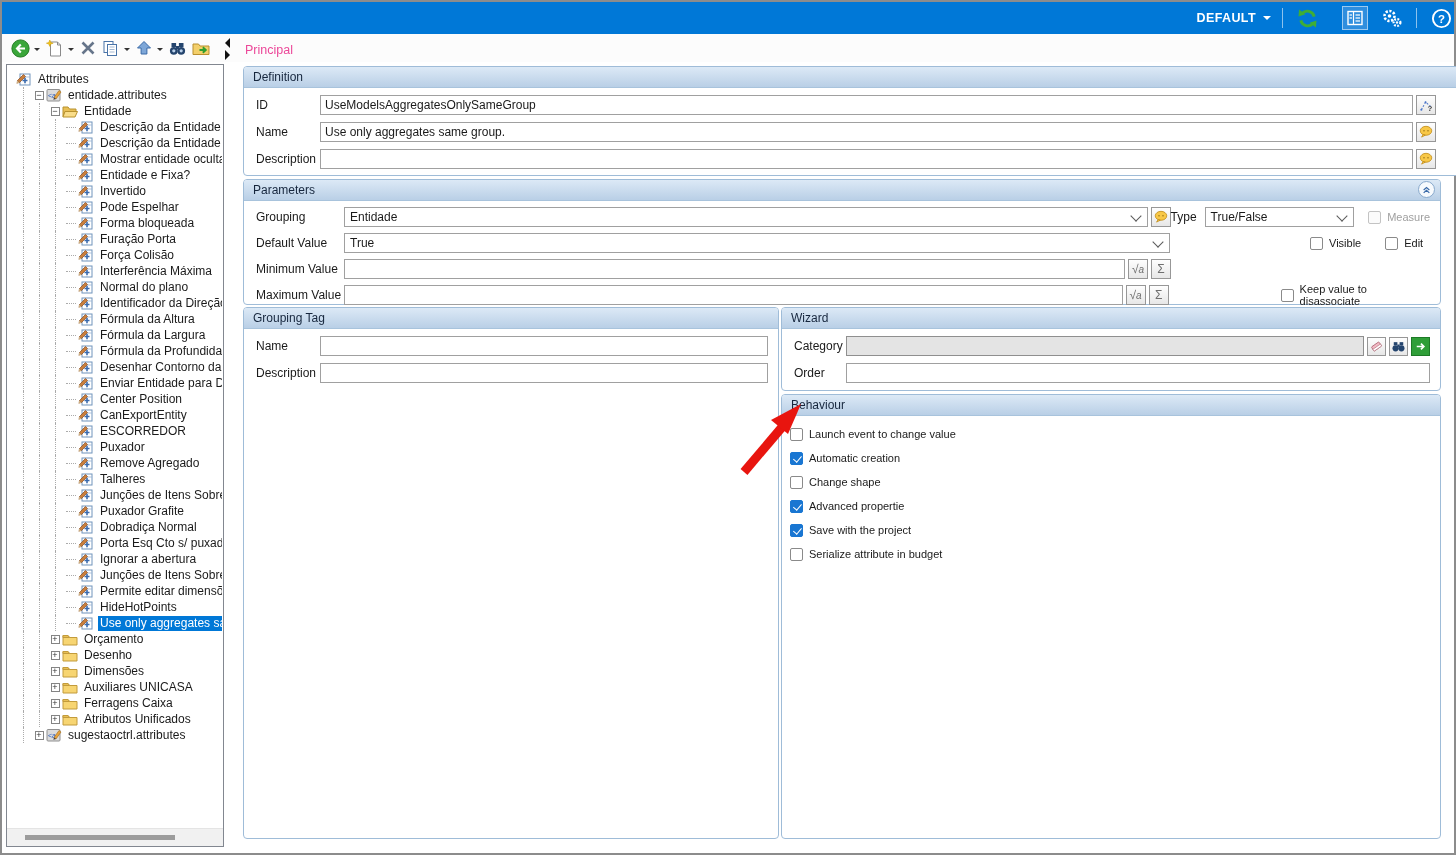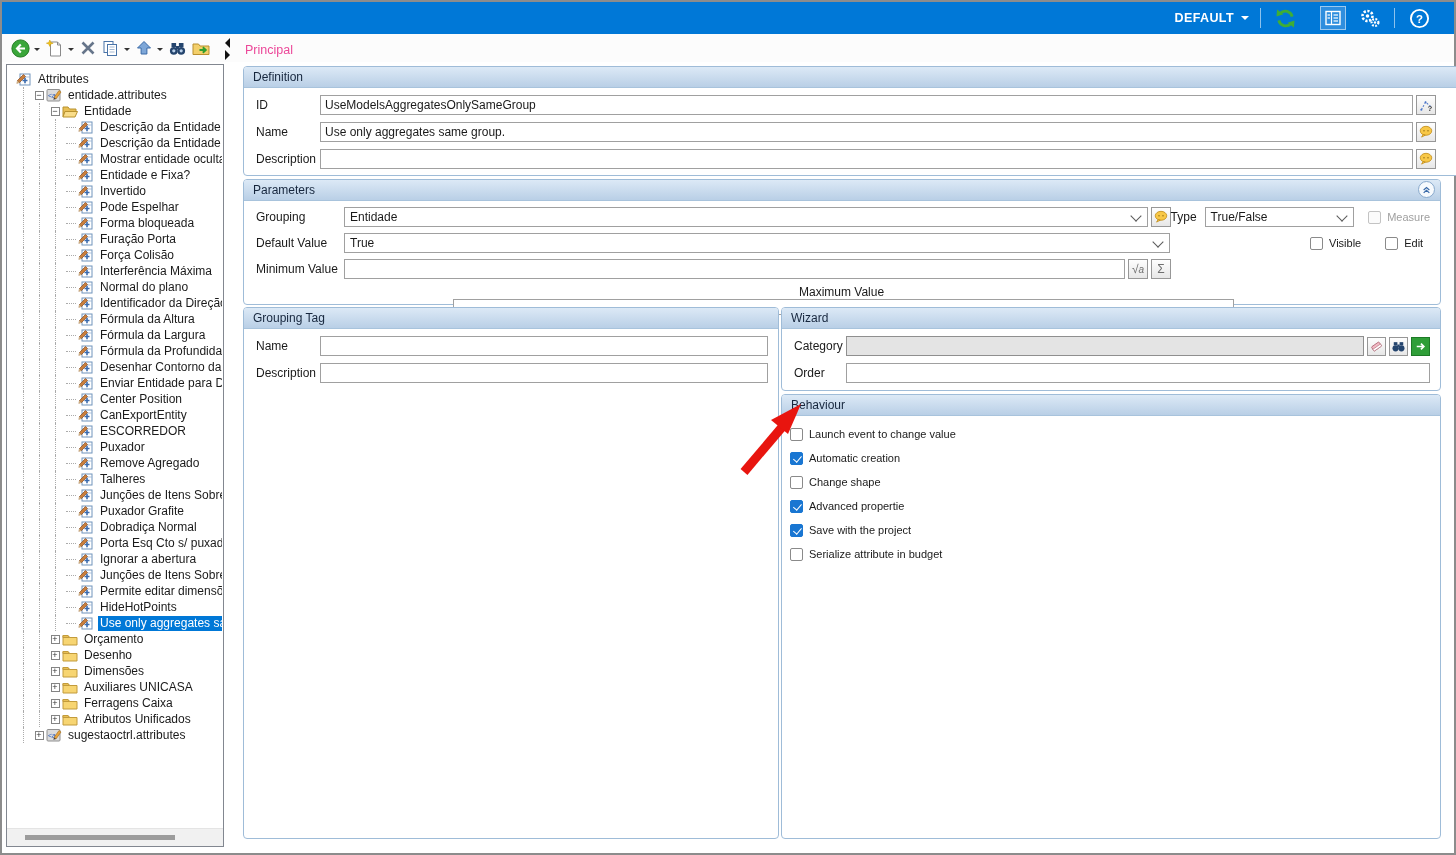--- a/index.html
+++ b/index.html
@@ -1,21 +1,21 @@
 <!DOCTYPE html>
 <html><head>
 <meta charset="utf-8">
 <style>
   html,body{margin:0;padding:0;width:1456px;height:855px;overflow:hidden;
     font-family:"Liberation Sans",sans-serif;background:#a8a8a8;}
   .win{position:absolute;inset:0;border:2px solid #8c8c8c;background:#fff;box-sizing:border-box;}
 
   
   .titlebar{position:absolute;left:0;right:0;top:0;height:32px;background:#0078d7;
-    display:flex;align-items:center;justify-content:flex-end;padding-right:22px;gap:11px;box-sizing:border-box;}
+    display:flex;align-items:center;justify-content:flex-end;padding-right:0;gap:11px;box-sizing:border-box;}
   .tb-sep{width:1px;height:20px;background:rgba(255,255,255,.55);}
   .default-btn{display:flex;align-items:center;gap:7px;color:#fff;font-size:12.5px;font-weight:600;letter-spacing:.4px;cursor:default;}
   .dcaret{width:0;height:0;border:4px solid transparent;border-top-color:#fff;margin-top:4px;}
   .tb-icon{width:26px;height:24px;display:flex;align-items:center;justify-content:center;}
   .tb-icon.hl{background:#2f8ede;border:1px solid #9cc9ef;box-sizing:border-box;}
 
   
   .toolbar{position:absolute;left:0;right:0;top:32px;height:28px;background:#fcfcfc;
     display:flex;align-items:center;padding-left:7px;box-sizing:border-box;}
   .tool-btn{height:24px;display:flex;align-items:center;justify-content:center;padding:0 2px;}
@@ -1004,21 +1004,21 @@
     <div class="frow" style="margin-top:6px;">
       <span class="flabel lw88">Minimum Value</span>
       <input class="tinput" style="width: 781px;">
       <span class="sq-btn">
           <span class="glyph">√<i style="font-size:10px">a</i></span>
         </span>
       <span class="sq-btn">
           <span class="glyph">Σ</span>
         </span>
     </div>
-    <div class="frow" style="margin-top:6px;flex-direction:column;">
+    <div class="frow" style="margin-top:6px;">
       <span class="flabel lw88">Maximum Value</span>
       <input class="tinput" style="width: 781px;">
       <span class="sq-btn">
           <span class="glyph">√<i style="font-size:10px">a</i></span>
         </span>
       <span class="sq-btn">
           <span class="glyph">Σ</span>
         </span>
       <div class="cb-row" style="margin-left:112px;">
         <span class="cb"></span>

